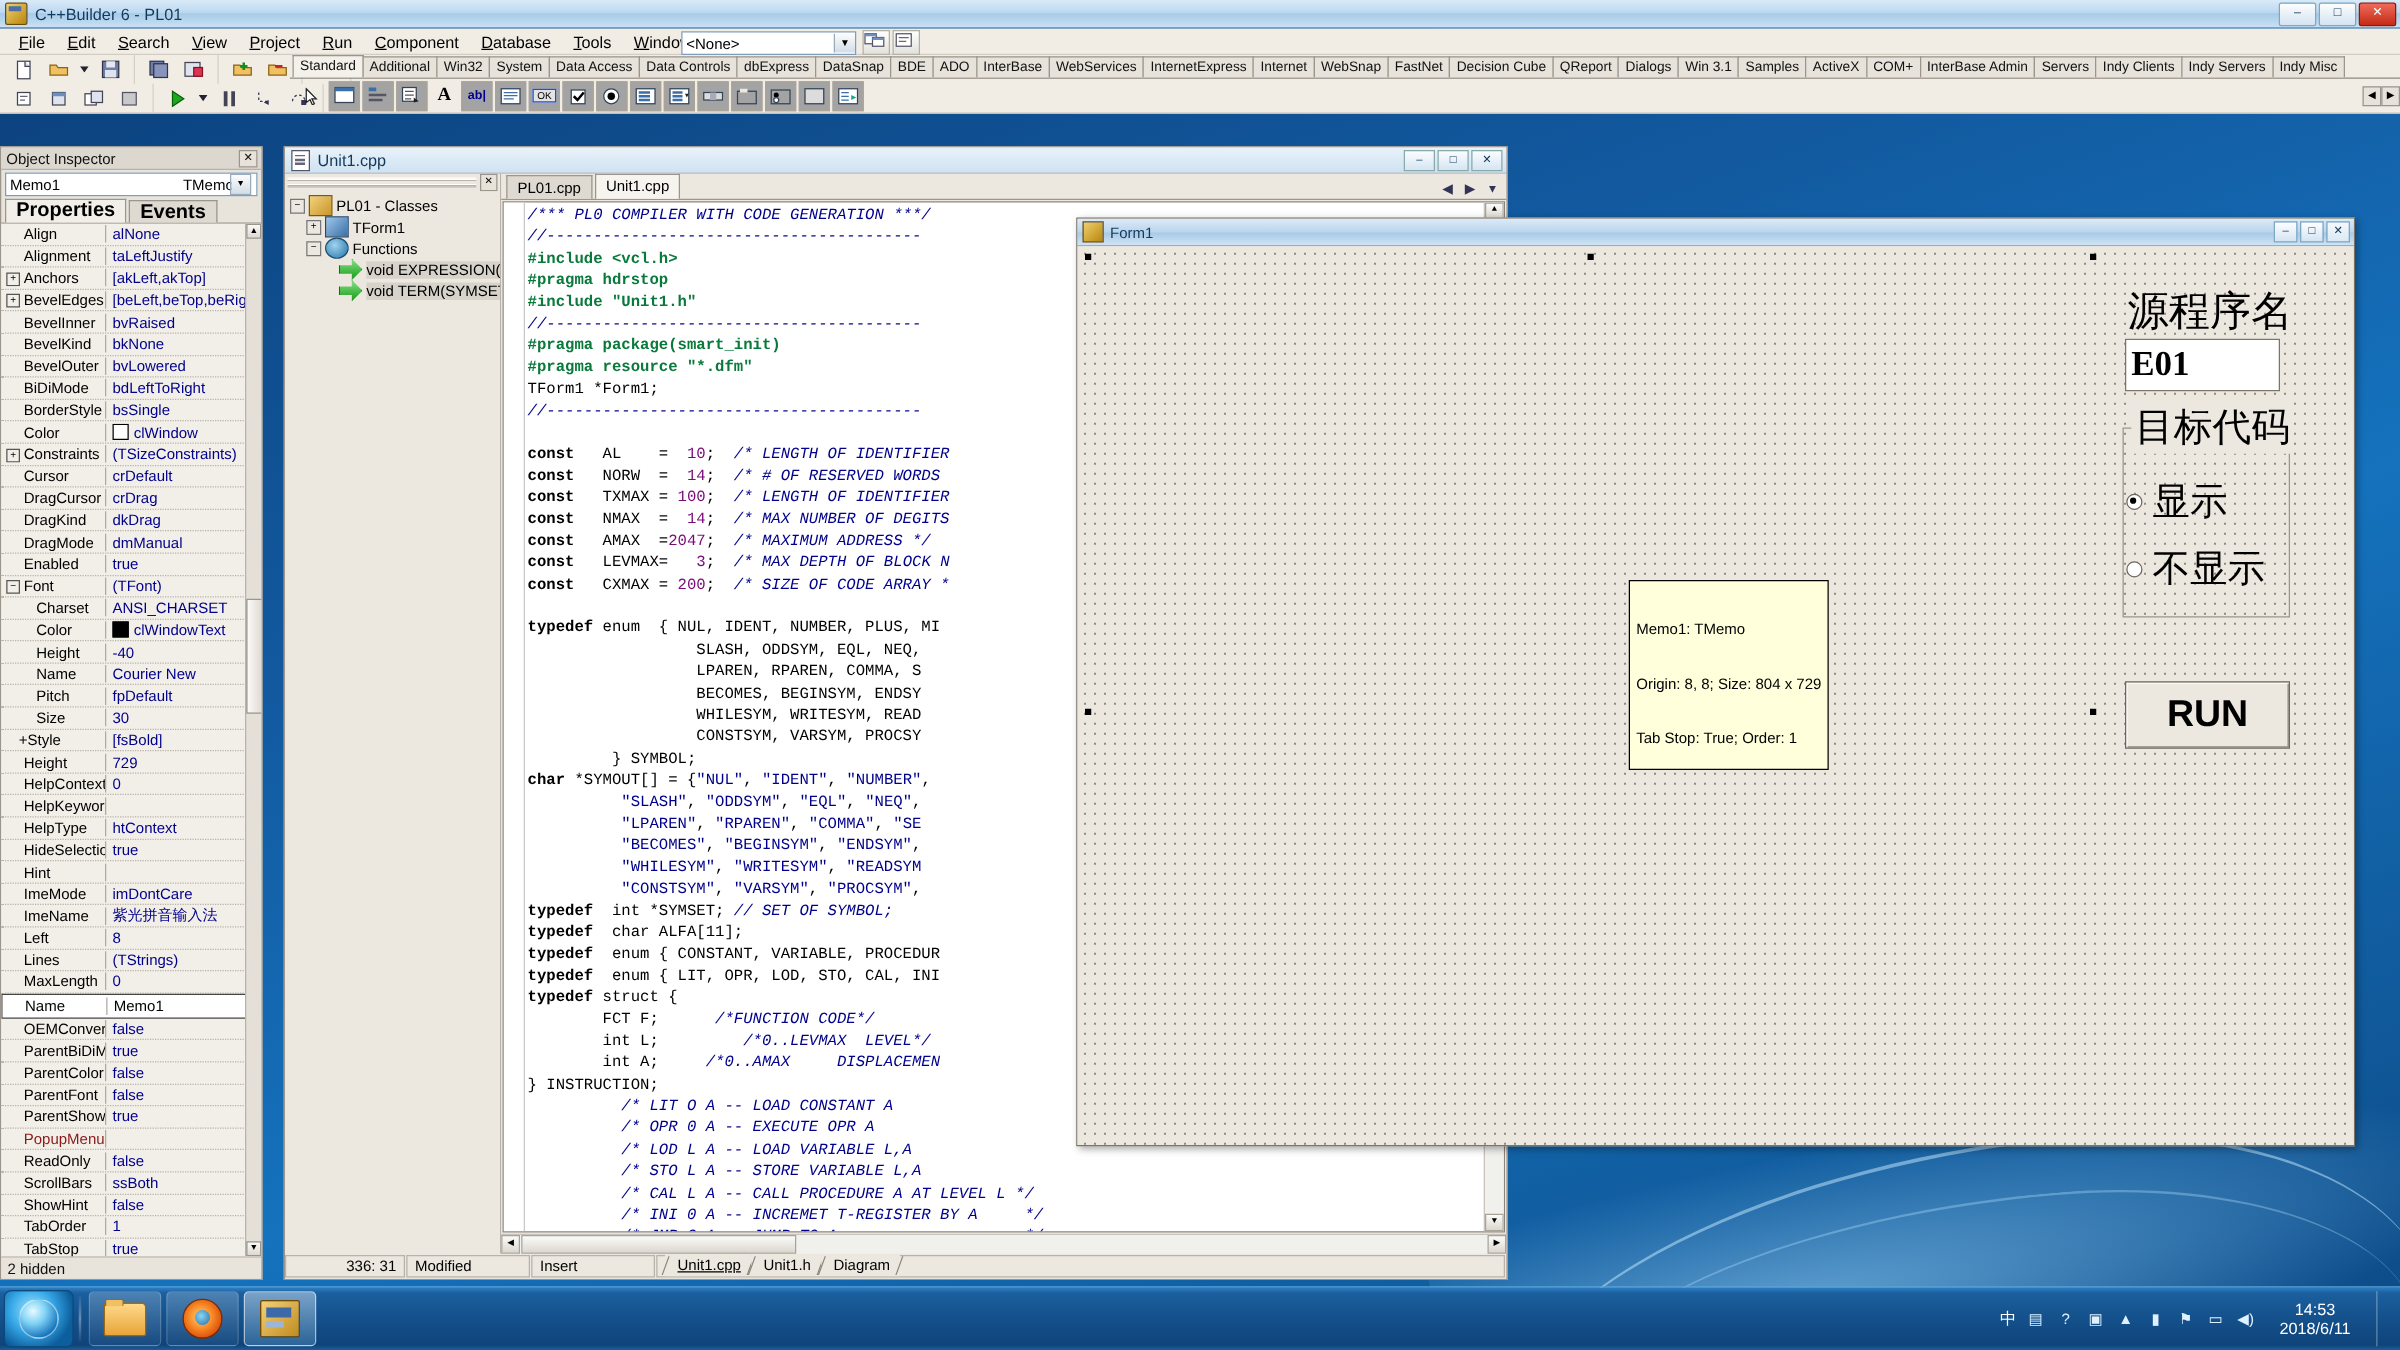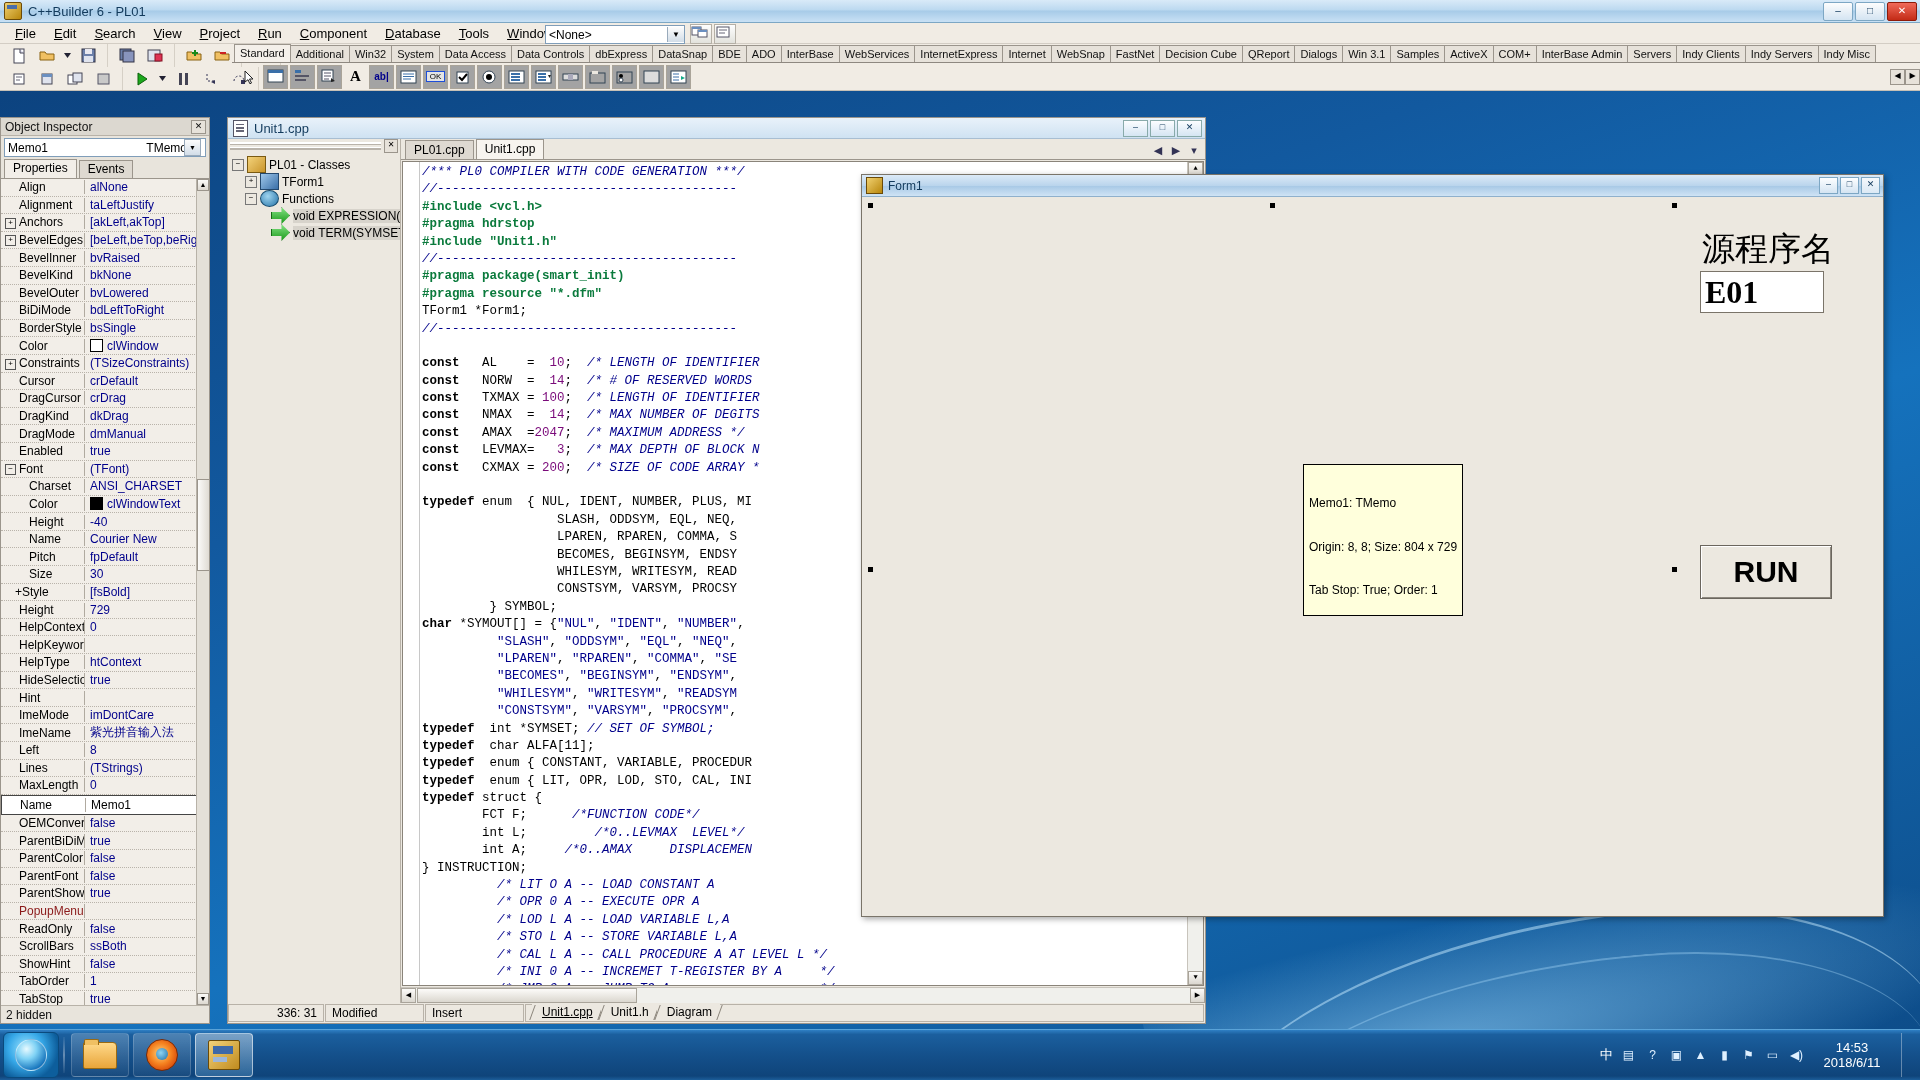--- a/index.html
+++ b/index.html
@@ -153,22 +153,22 @@
     display:flex;align-items:center;font-size:12px;padding-left:3px;
   }
   .oi-combo .cls{margin-left:auto;margin-right:18px;color:#000;}
   .oi-combo .arrow{
     position:absolute;right:4px;width:15px;height:15px;
     background:linear-gradient(to bottom,#fcfcfc,#d2dde8);border:1px solid #9ab;
     display:flex;align-items:center;justify-content:center;font-size:7px;
   }
   .oi-tabs{display:flex;padding-left:3px;height:19px;align-items:flex-end;border-bottom:1px solid #9b958c;}
   .oi-tab{
-    font-size:12px;padding:1px 8px;border:1px solid #9b958c;border-bottom:none;
-    background:#ded9d1;margin-right:2px;line-height:15px;
+    font-size:16px;padding:1px 8px;border:1px solid #9b958c;border-bottom:none;
+    background:#ded9d1;margin-right:2px;line-height:15px;font-weight:bold;
   }
   .oi-tab.active{background:#f2eee8;padding-bottom:2px;}
   .oi-list{flex:1;overflow:hidden;background:#f2eee8;position:relative;}
   .oi-row{
     display:flex;height:16.6px;align-items:center;
     border-bottom:1px dotted #b9b3aa;
   }
   .oi-row .k{
     width:84px;flex:none;padding-left:18px;color:#000;
     border-right:1px solid #b0aaa0;box-sizing:border-box;
@@ -415,21 +415,21 @@
   .handle{position:absolute;width:5px;height:5px;background:#000;}
   
   .lbl-src{
     position:absolute;left:840px;top:30px;font-size:33px;color:#000;
     font-family:"Liberation Serif","DejaVu Serif",serif;white-space:nowrap;
   }
   .edit-src{
     position:absolute;left:838px;top:74px;width:124px;height:42px;
     background:#fff;border:1px solid #7a7469;
     font-family:"Liberation Serif","DejaVu Serif",serif;
-    font-weight:bold;font-size:32px;color:#000;
+    font-weight:bold;font-size:28px;color:#000;
     padding-left:4px;box-sizing:border-box;line-height:40px;
   }
   .grp-target{
     position:absolute;left:836px;top:145px;width:132px;height:150px;
     border:1px solid #9b958c;
   }
   .grp-target .cap{
     position:absolute;left:6px;top:-22px;background:#ece8e0;padding:0 3px;
     font-size:31px;color:#000;white-space:nowrap;
     font-family:"Liberation Serif","DejaVu Serif",serif;
@@ -1152,20 +1152,31 @@
 
     <div class="handle" style="left:6px;top:6px"></div>
     <div class="handle" style="left:408px;top:6px"></div>
     <div class="handle" style="left:810px;top:6px"></div>
     <div class="handle" style="left:6px;top:370px"></div>
     <div class="handle" style="left:810px;top:370px"></div>
 
     <div class="lbl-src">源程序名</div>
     <div class="edit-src">E01</div>
 
+    <div class="grp-target">
+      <div class="cap">目标代码</div>
+      <div class="radio" style="left:2px;top:38px">
+        <span class="dot on"></span>
+        <span>显示</span>
+      </div>
+      <div class="radio" style="left:2px;top:92px">
+        <span class="dot"></span>
+        <span>不显示</span>
+      </div>
+    </div>
 
     <div class="btn-run">RUN</div>
   </div>
 </div>
 
 <div class="hint">
   <div>Memo1: TMemo</div>
   <div>Origin: 8, 8; Size: 804 x 729</div>
   <div>Tab Stop: True; Order: 1</div>
 </div>

